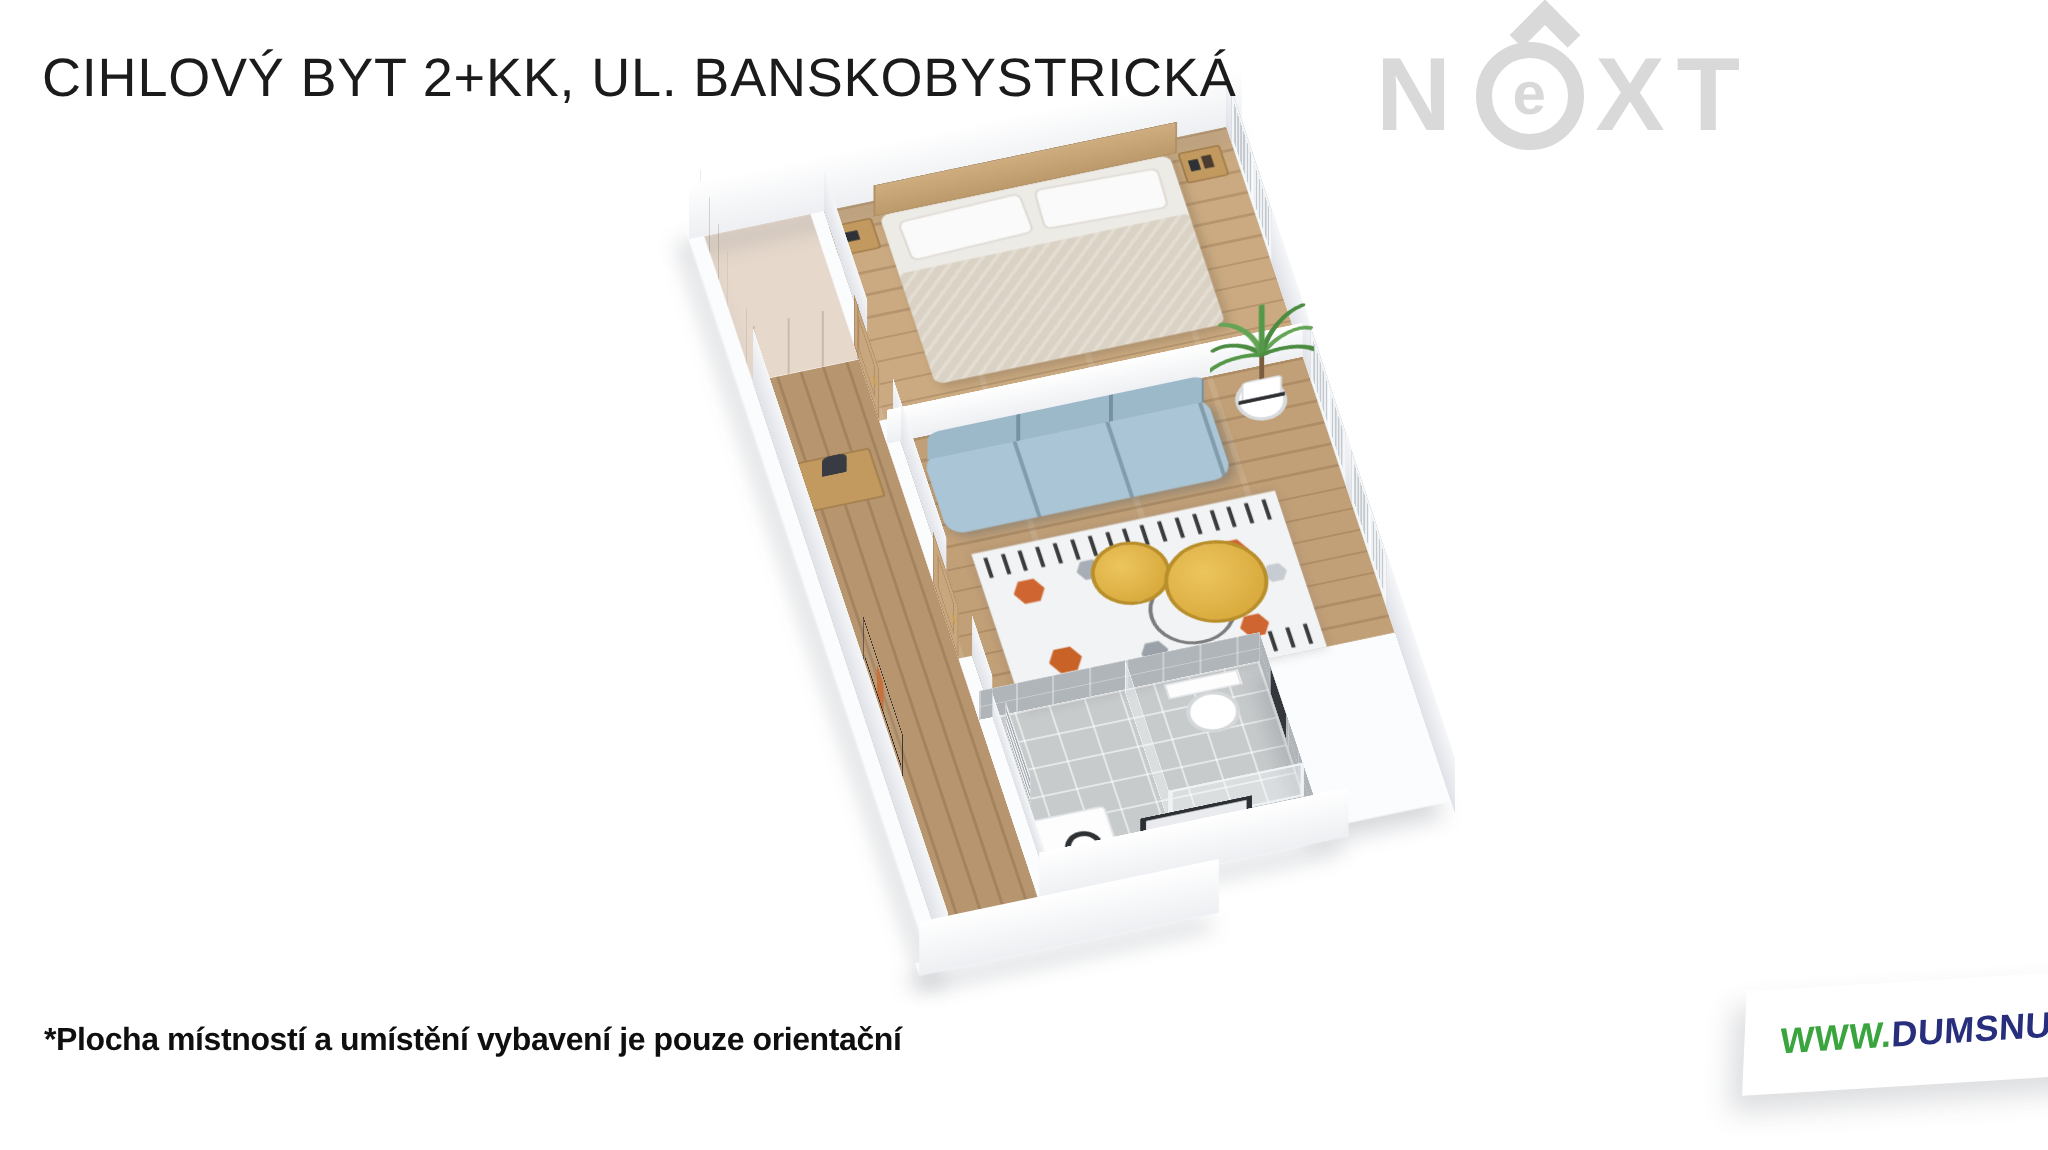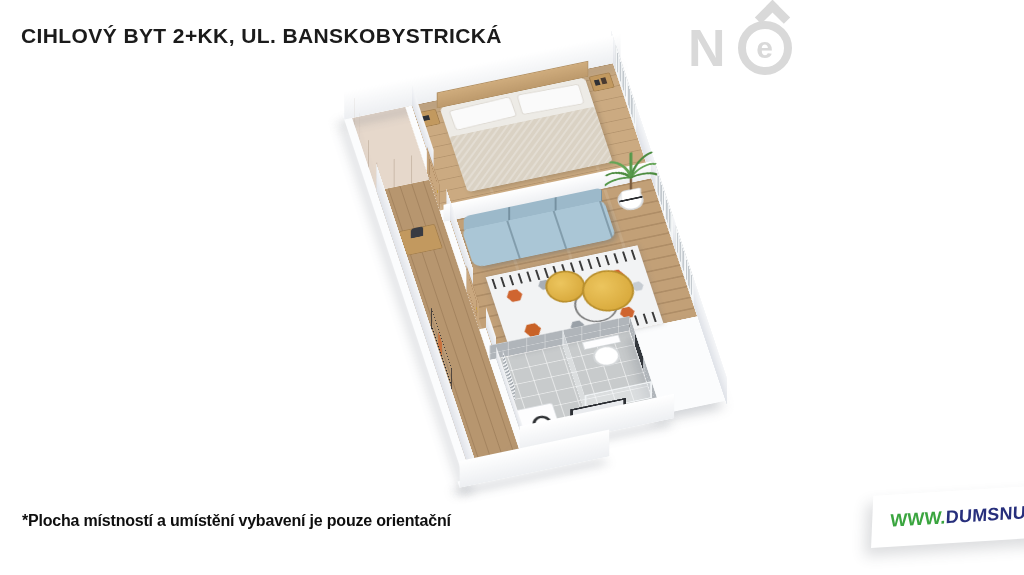--- a/index.html
+++ b/index.html
@@ -1,20 +1,20 @@
 <!DOCTYPE html>
 <html><head>
 <meta charset="utf-8">
 <style>
   html,body{margin:0;padding:0;}
   body{width:1024px;height:575px;background:#ffffff;overflow:hidden;position:relative;
        font-family:"Liberation Sans", sans-serif;}
 
   
-  .title{position:absolute;left:21px;top:24px;font-size:21px;font-weight:bold;
+  .title{position:absolute;left:21px;top:24px;font-size:27px;font-weight:normal;
          color:#1b1b1b;letter-spacing:.4px;z-index:5;}
   .disclaimer{position:absolute;left:22px;top:512px;font-size:16px;font-weight:bold;
          color:#0f0f0f;letter-spacing:-.2px;z-index:5;}
 
   
   .watermark{position:absolute;left:688px;top:18px;display:flex;align-items:center;
          color:#d9d9d9;font-weight:bold;font-size:52px;letter-spacing:6px;z-index:1;}
   .wm-ecircle{position:relative;width:38px;height:38px;border:8px solid #d9d9d9;
          border-radius:50%;margin:0 6px;display:flex;align-items:center;justify-content:center;}
   .wm-e{font-size:30px;letter-spacing:0;line-height:1;color:#d9d9d9;}
@@ -90,20 +90,21 @@
 <body>
 
 <div class="title">CIHLOVÝ BYT 2+KK, UL. BANSKOBYSTRICKÁ</div>
 
 <div class="watermark">
   <span>N</span>
   <span class="wm-ecircle">
     <span class="wm-caret"></span>
     <span class="wm-e">e</span>
   </span>
+  <span>XT</span>
 </div>
 
 <div class="plan">
 
   <div class="f floor-wood-v" style="left:0;top:95px;width:55px;height:375px;"></div>
   <div class="f floor-wood-h" style="left:55px;top:0;width:215px;height:140px;"></div>
   <div class="f floor-wood-h2" style="left:55px;top:150px;width:215px;height:180px;"></div>
   <div class="f floor-tile" style="left:55px;top:330px;width:145px;height:110px;"></div>
   <div class="f wardrobe-top" style="left:0;top:0;width:55px;height:95px;"></div>
 

